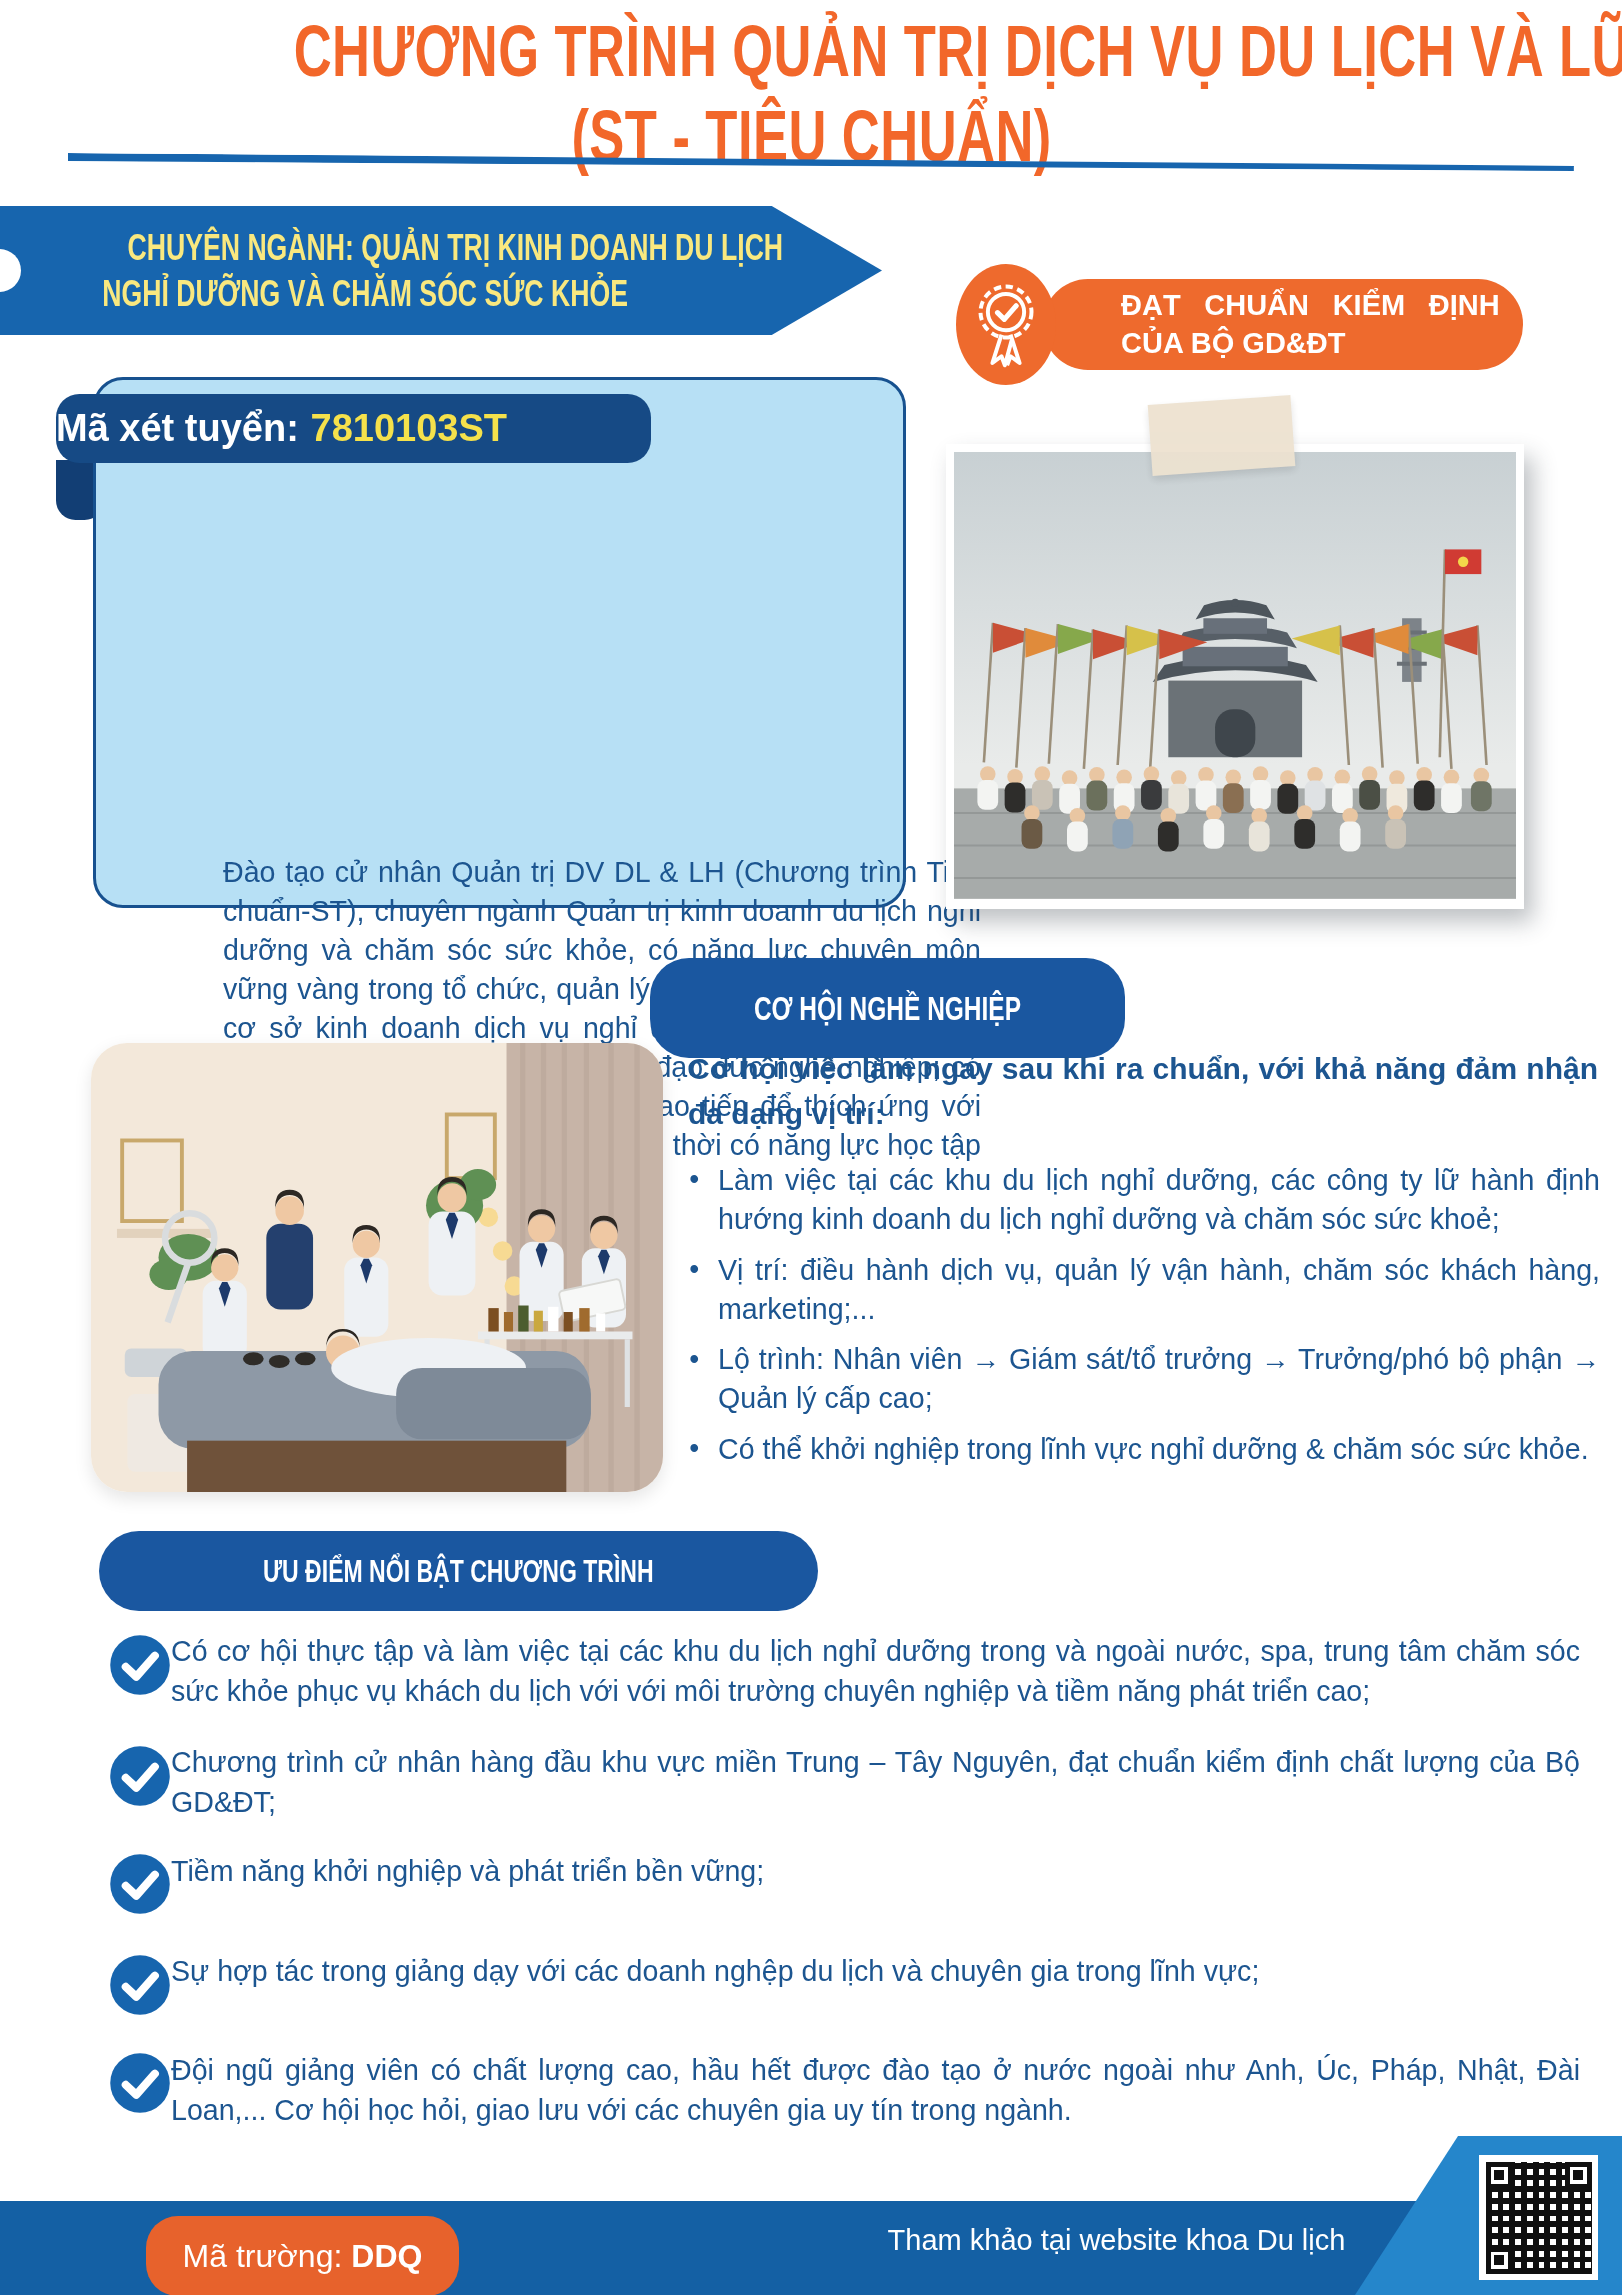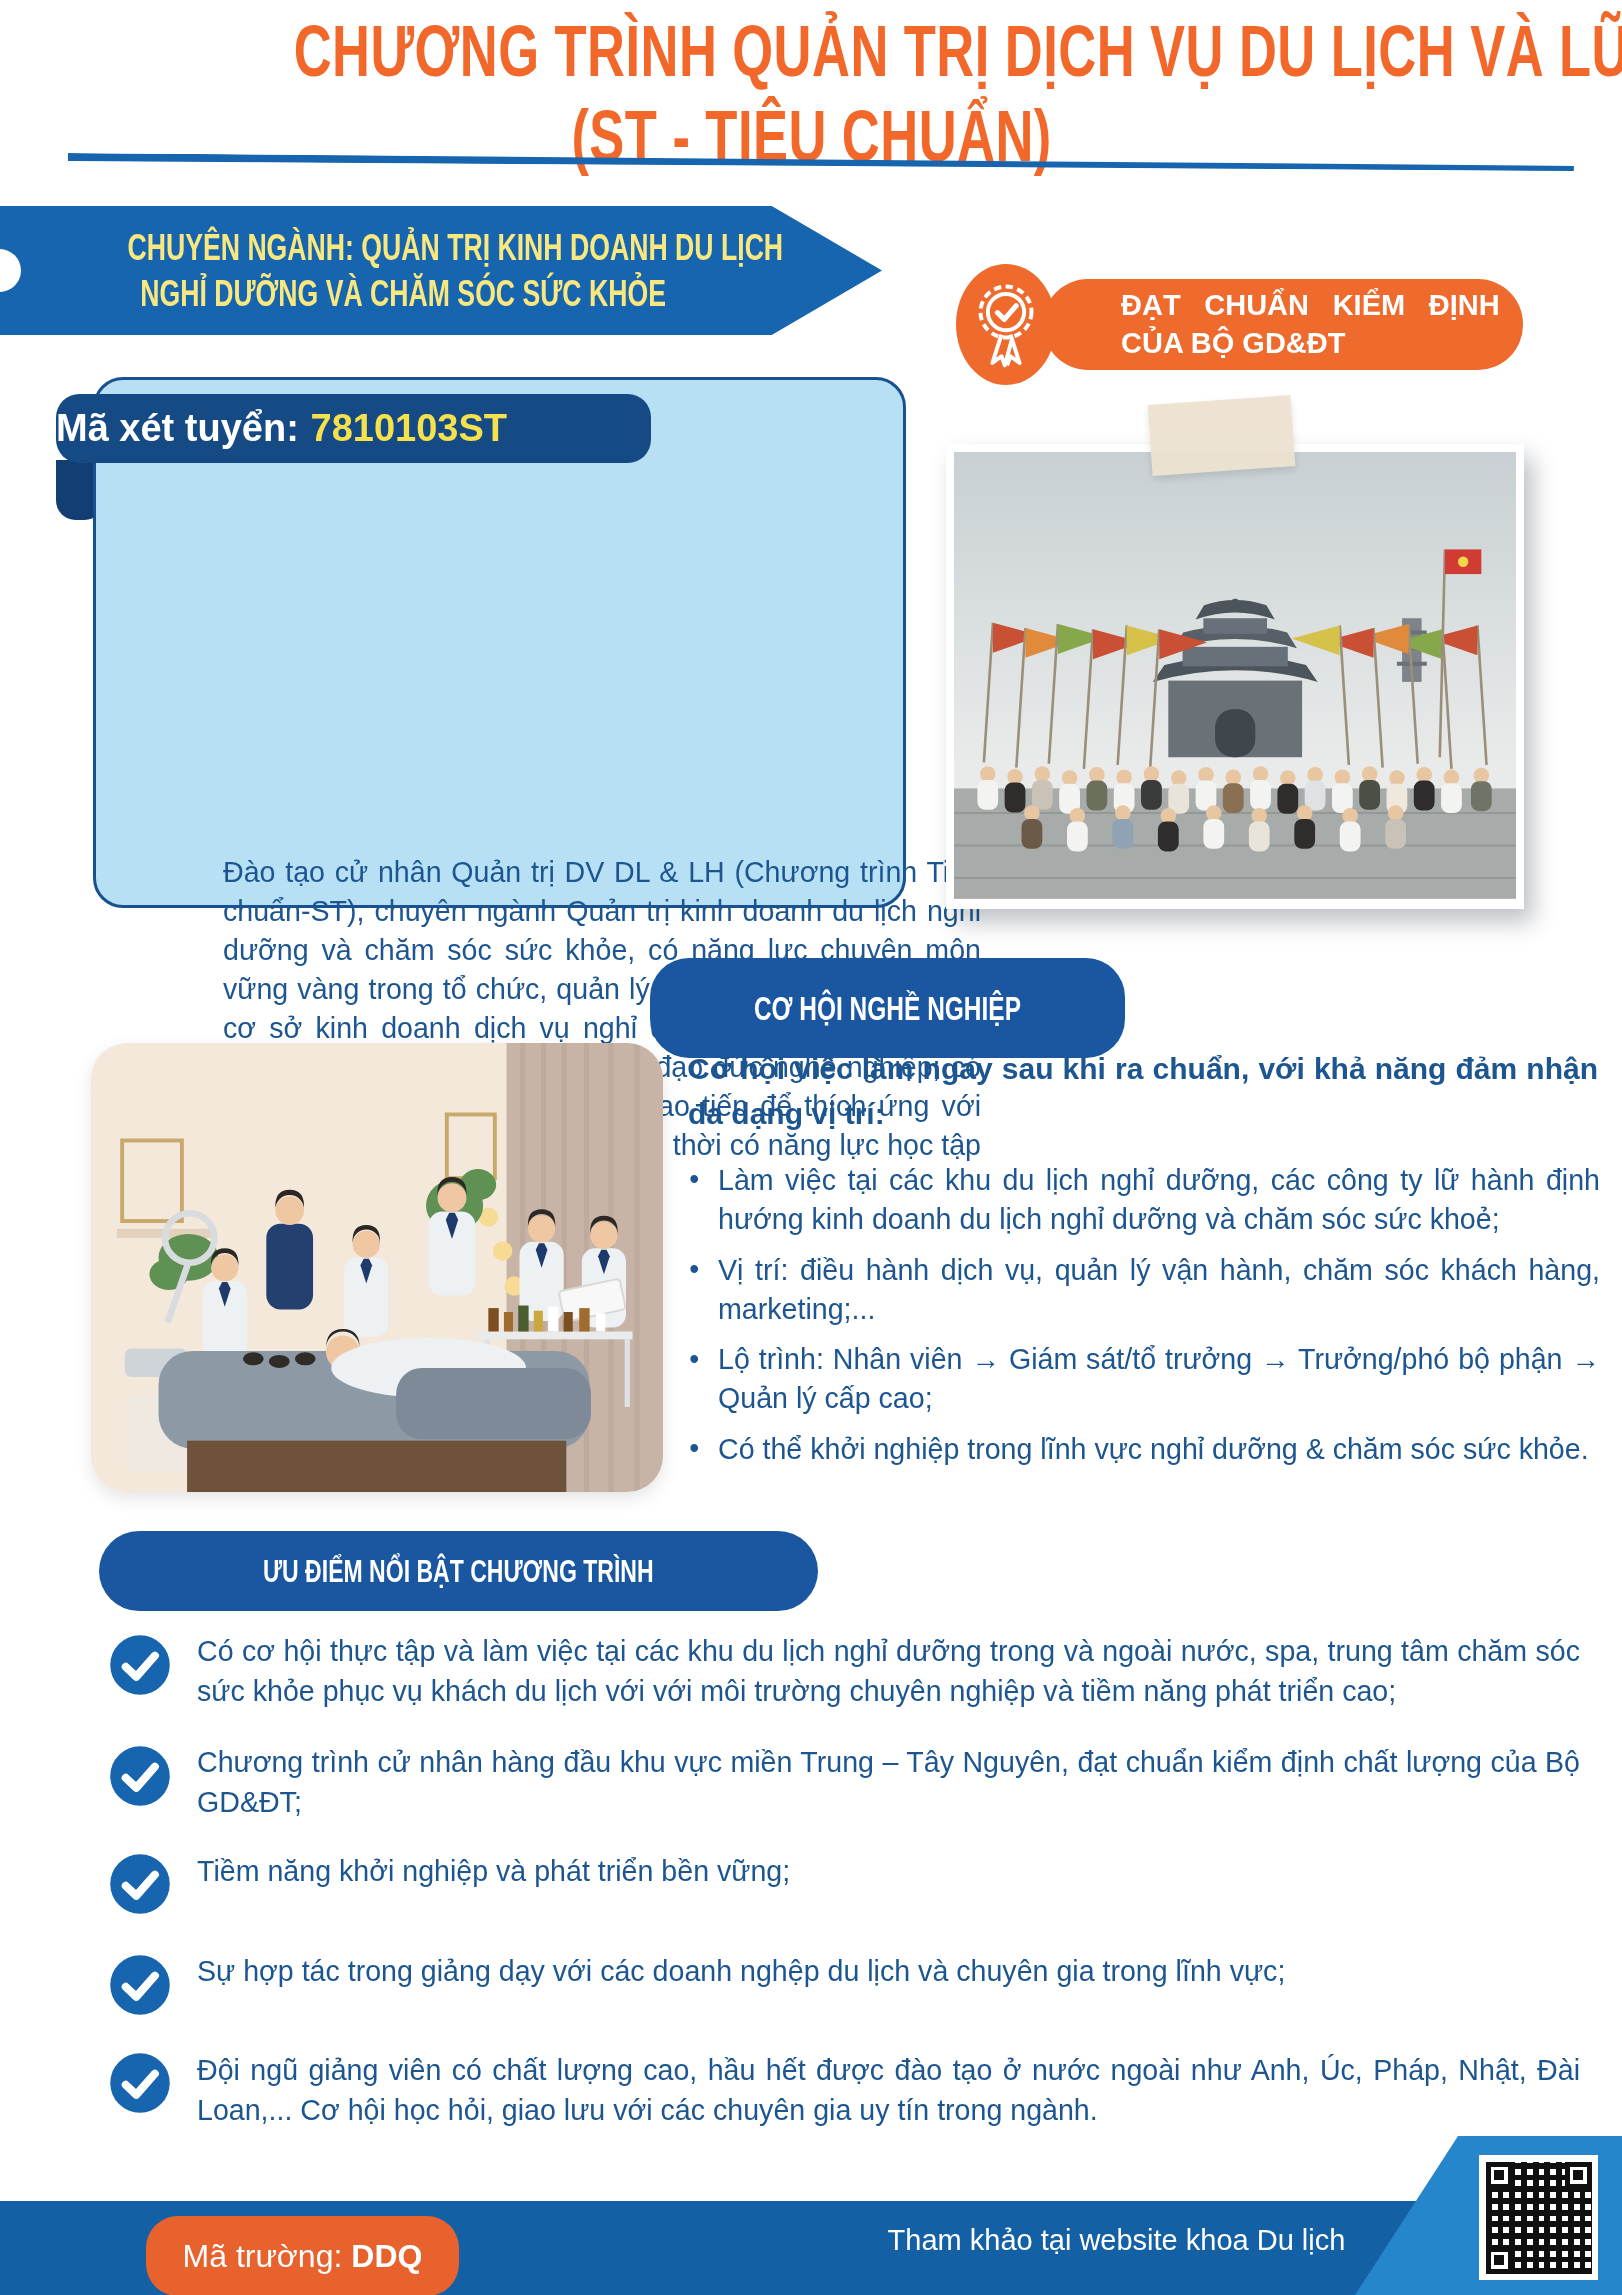--- a/index.html
+++ b/index.html
@@ -10,21 +10,21 @@
   
   .title{position:absolute;top:7.8px;left:0;width:100%;text-align:center;
          color:#F2672A;font-weight:800;font-size:73px;line-height:1.17;letter-spacing:0.6px;}
   .title-rule{position:absolute;top:153px;left:68px;width:1506px;height:8.4px;background:#1765AE;
          transform:rotate(.38deg);transform-origin:left center;
          clip-path:polygon(0 0,100% 35%,100% 100%,0 100%);}
 
   
   .banner{position:absolute;top:206px;left:0;width:882px;height:129px;background:#1765AE;
           clip-path:polygon(0 0,87.5% 0,100% 50%,87.5% 100%,0 100%);
-          display:flex;flex-direction:column;justify-content:center;text-align:right;
+          display:flex;flex-direction:column;justify-content:center;text-align:left;
           color:#F9E87F;font-size:37px;font-weight:800;line-height:1.22;
           padding-right:114px;box-sizing:border-box;}
   .banner-notch{position:absolute;left:-22px;top:249px;width:43px;height:43px;border-radius:50%;background:#fff;}
 
   
   .badge{position:absolute;left:1043px;top:279px;width:480px;height:91px;background:#EE6A2D;
          border-radius:45px;color:#fff;font-weight:800;font-size:29px;line-height:1.3;
          display:flex;flex-direction:column;justify-content:center;padding-left:78px;box-sizing:border-box;}
   .badge .l1{word-spacing:15.6px;}
   .medal{position:absolute;left:956px;top:264px;width:100px;height:121px;background:#EE6A2D;
@@ -58,21 +58,21 @@
   .career-intro{position:absolute;left:688px;top:1046px;width:910px;font-size:30px;font-weight:700;
         line-height:1.5;color:#1C5590;text-align:justify;}
   .career-list{position:absolute;left:688px;top:1161px;width:912px;list-style:none;margin:0;padding:0;}
   .career-list li{position:relative;padding-left:30px;font-size:28.6px;line-height:39px;color:#1C5590;
         text-align:justify;margin-bottom:11.7px;}
   .career-list li::before{content:"\2022";position:absolute;left:1.3px;top:-0.6px;color:#1C5590;}
 
   
   .adv-pill{position:absolute;left:99px;top:1531px;width:719px;height:80px;border-radius:40px;font-size:32px;}
   .adv{position:absolute;left:109px;top:1631px;width:1471px;}
-  .adv-item{display:flex;gap:26px;align-items:flex-start;}
+  .adv-item{display:flex;align-items:flex-start;}
   .adv-item .chk{flex:0 0 62px;width:62px;height:62px;margin-top:2.6px;}
   .adv-item .txt{flex:1;font-size:28.6px;line-height:40px;color:#1C5590;text-align:justify;}
   .m2{margin-top:31px;} .m3{margin-top:36px;} .m4{margin-top:28.6px;} .m5{margin-top:34px;}
 
   
   .f-band{position:absolute;left:1331px;top:2136px;width:292px;height:160px;background:#2586CB;
         clip-path:polygon(43.5% 0,100% 0,100% 100%,8% 100%);}
   .f-bar{position:absolute;left:0;top:2201px;width:1623px;height:95px;background:#1460A4;}
   .school-pill{position:absolute;left:146px;top:2216px;width:313px;height:80px;border-radius:32px;
         background:#E7622C;color:#fff;font-size:32px;display:flex;align-items:center;justify-content:center;}

